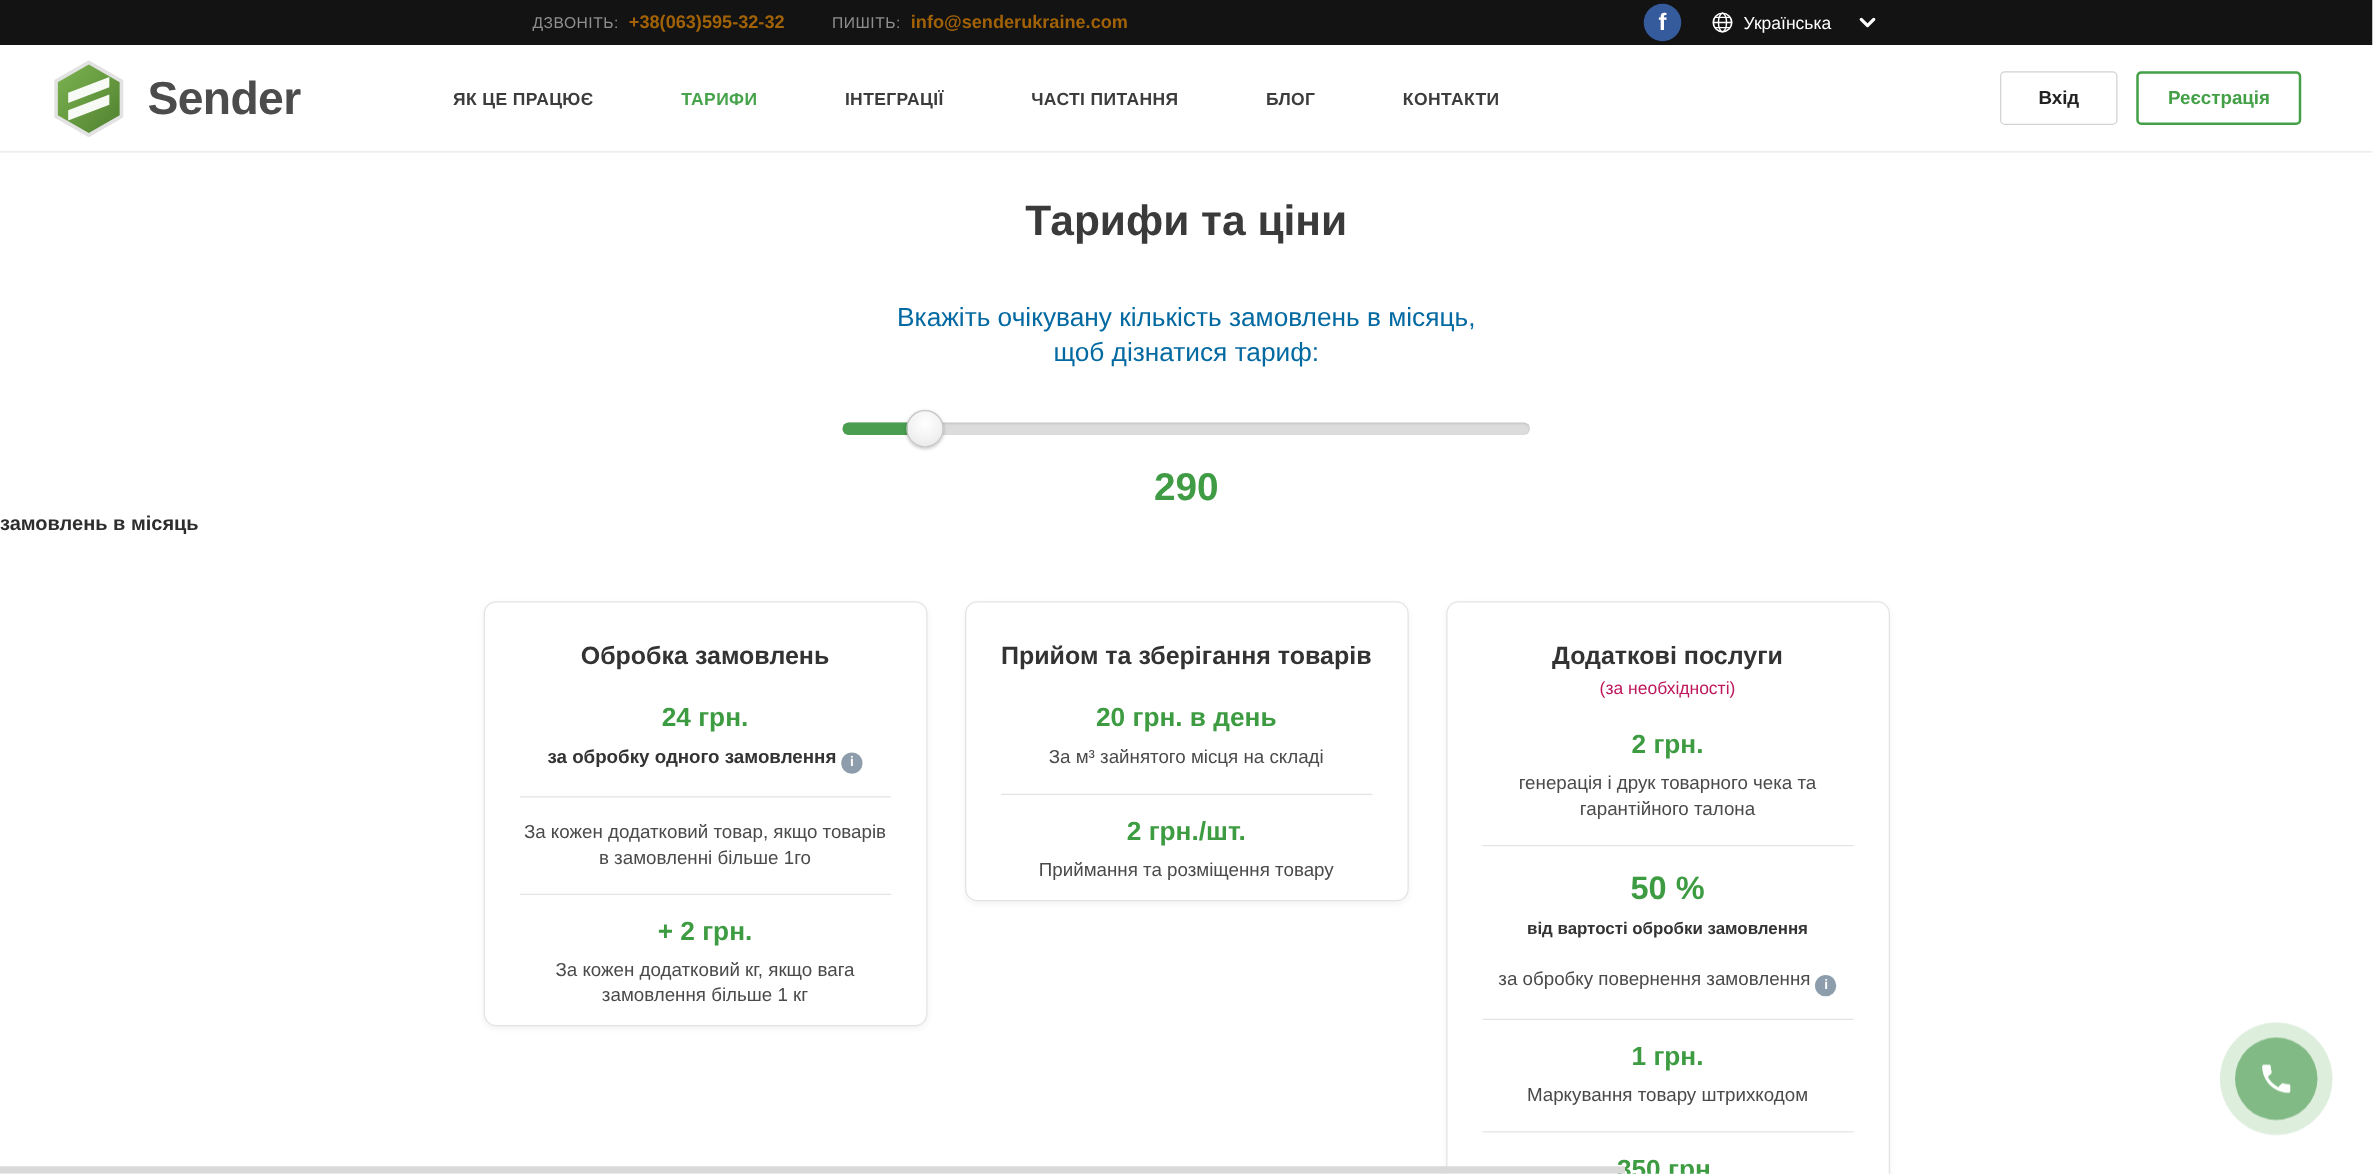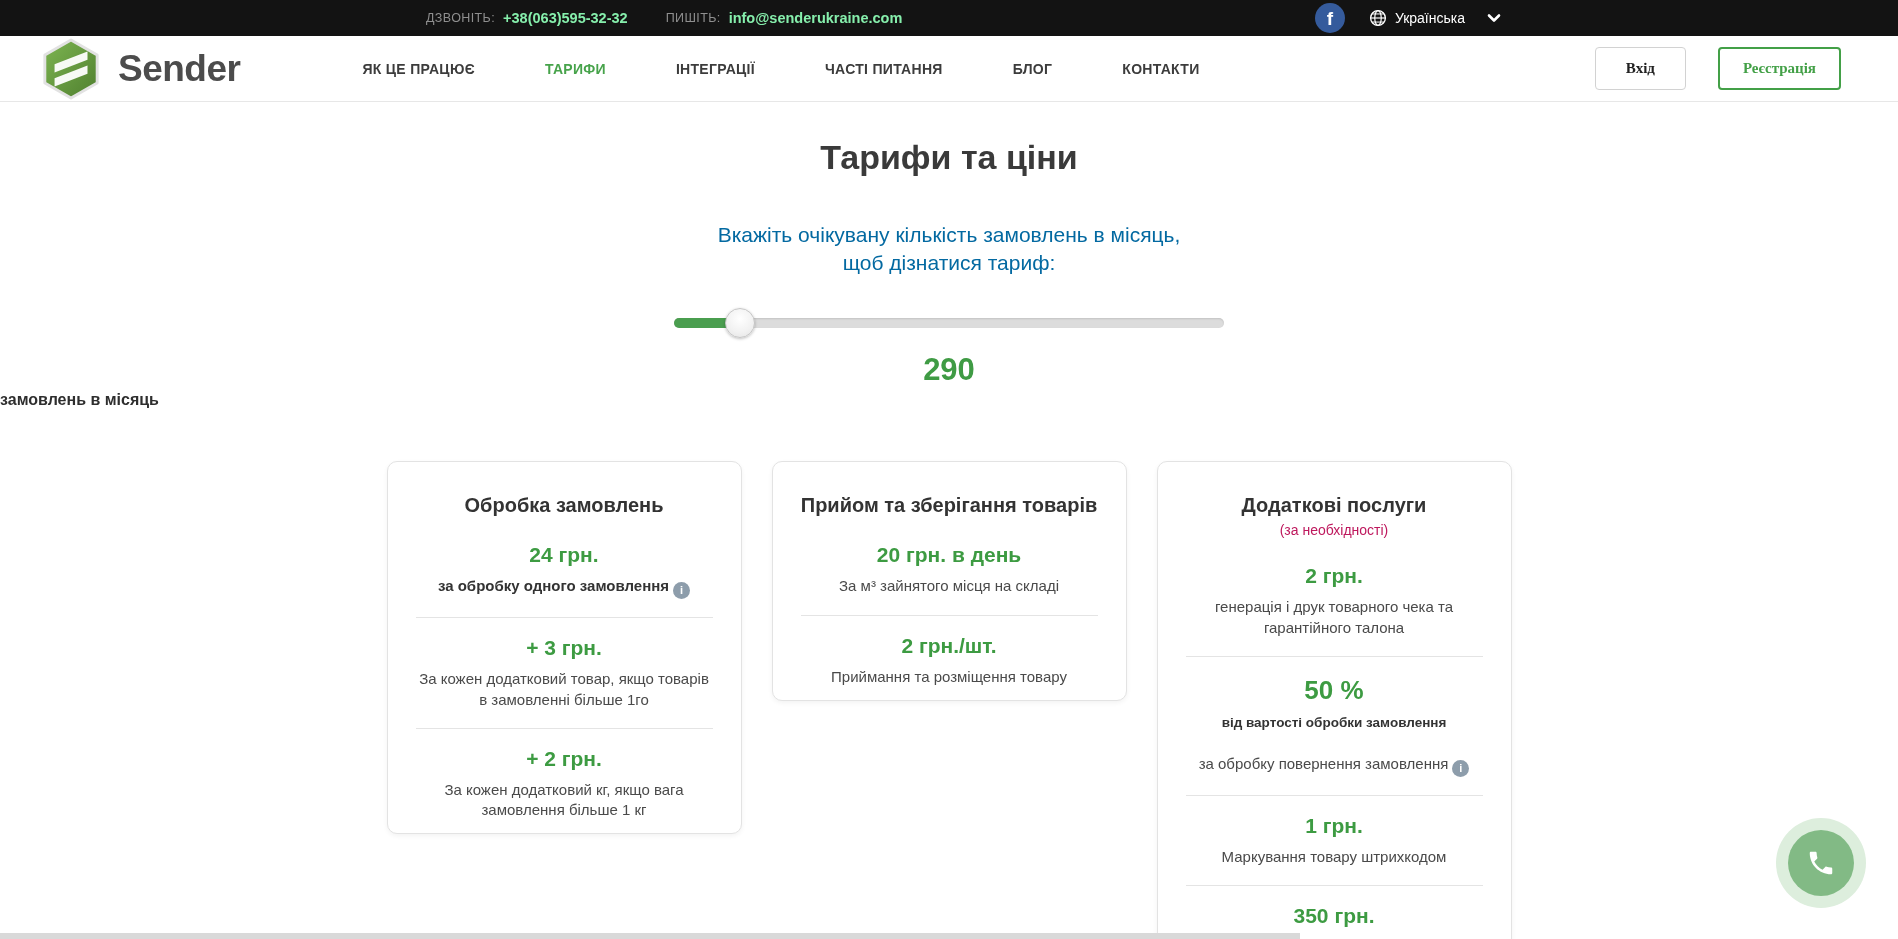--- a/index.html
+++ b/index.html
@@ -17,51 +17,51 @@
     height: 36px;
     background: #131313;
     display: flex;
     align-items: center;
     padding-left: 426px;
     padding-right: 397px;
   }
   .topbar-contacts { display: flex; align-items: center; gap: 38px; }
   .contact-group { display: flex; align-items: center; gap: 8px; white-space: nowrap; }
   .contact-label { color: #8f8f8f; font-size: 12.5px; letter-spacing: .4px; }
-  .contact-value { color: #86efac; font-size: 14.5px; font-weight: bold; }
+  .contact-value { color: #a16207; font-size: 14.5px; font-weight: bold; }
   .topbar-right { margin-left: auto; display: flex; align-items: center; gap: 24px; }
   .fb-icon {
     width: 30px; height: 30px; border-radius: 50%;
     background: #355b9c; color: #fff;
     display: flex; align-items: center; justify-content: center;
     font-size: 19px; font-weight: bold; cursor: pointer;
   }
   .fb-icon::after { content: "f"; position: relative; top: 1px; }
   .lang-switch { display: flex; align-items: center; gap: 8px; cursor: pointer; }
   .lang-label { color: #ffffff; font-size: 14px; }
   .lang-chevron { margin-left: 14px; display: flex; }
 
   
   .header {
-    height: 66px;
+    height: 86px;
     background: #ffffff;
     border-bottom: 1px solid #e7e7e7;
     display: flex;
     align-items: center;
     padding: 0 57px 0 40px;
   }
   .brand { display: flex; align-items: center; gap: 16px; cursor: pointer; }
   .brand-name { font-size: 37px; font-weight: bold; color: #4c4c4c; letter-spacing: -.5px; }
   .nav { display: flex; align-items: center; gap: 36px; margin-left: 88px; }
   .nav-item {
     font-size: 14px; font-weight: bold; color: #3c3c3c;
     letter-spacing: .3px; cursor: pointer; white-space: nowrap; margin-left: 34px;
   }
   .nav-item.active { color: #47a34b; }
-  .auth { margin-left: auto; display: flex; align-items: center; gap: 32px; font-family: Liberation Serif, serif; }
+  .auth { margin-left: auto; display: flex; align-items: center; gap: 15px; }
   .btn {
     font-family: inherit; font-size: 15px; font-weight: bold;
     border-radius: 4px; cursor: pointer; background: #fff;
   }
   .btn-login { color: #222; border: 1px solid #d2d2d2; padding: 12px 30px; }
   .btn-register { color: #43a047; border: 2px solid #43a047; padding: 11px 23px; }
 
   
   .page-title {
     text-align: center;
@@ -247,21 +247,20 @@
 
 <div class="cards">
 
   <div class="card">
     <div class="card-title-block">
       <div class="card-title">Обробка замовлень</div>
     </div>
     <div class="price">24 грн.</div>
     <div class="desc desc-bold"><span>за обробку одного замовлення</span><span class="info-icon"></span></div>
     <hr class="divider">
-    <div class="price">+ 3 грн.</div>
     <div class="desc">За кожен додатковий товар, якщо товарів в замовленні більше 1го</div>
     <hr class="divider">
     <div class="price">+ 2 грн.</div>
     <div class="desc">За кожен додатковий кг, якщо вага замовлення більше 1 кг</div>
   </div>
 
   <div class="card">
     <div class="card-title-block">
       <div class="card-title">Прийом та зберігання товарів</div>
     </div>

